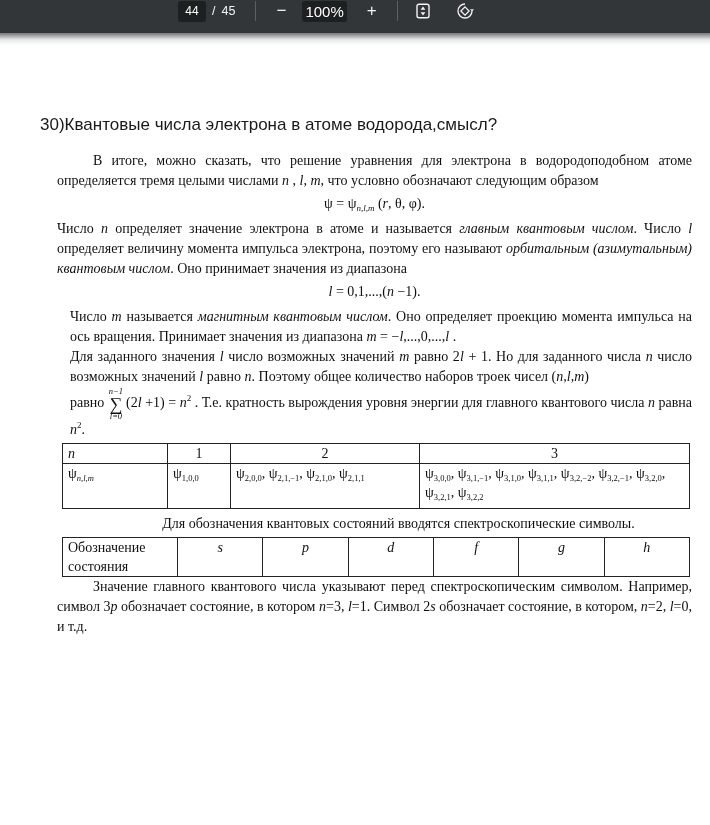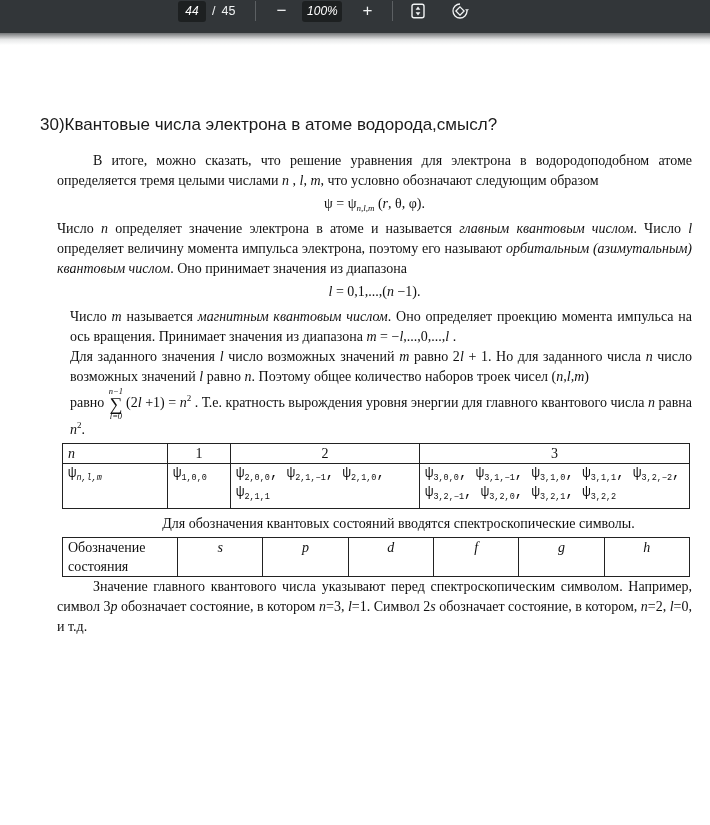--- a/index.html
+++ b/index.html
@@ -19,23 +19,23 @@
     z-index:9;pointer-events:none;
   }
   .tb-cluster{
     position:absolute;left:178px;top:0;height:22px;
     display:flex;align-items:center;
     font-family:"Liberation Sans",sans-serif;color:#f1f3f4;
   }
   .tb-box{
     background:#1d2021;border-radius:3px;height:21px;min-width:28px;
     display:flex;align-items:center;justify-content:center;
-    font-size:12px;color:#fff;padding:0 3px;box-sizing:border-box;font-style:italic;
+    font-size:12px;color:#fff;padding:0 3px;box-sizing:border-box;
   }
-  .tb-zoom{min-width:40px;font-size:12px;}
+  .tb-zoom{min-width:40px;font-size:15px;}
   .tb-text{font-size:12.5px;color:#f1f3f4;}
   .tb-sep{width:1px;height:20px;background:#5c6063;}
   .tb-btn{
     background:none;border:none;color:#f1f3f4;cursor:pointer;
     font-size:17px;line-height:20px;width:18px;height:22px;padding:0;
     display:flex;align-items:center;justify-content:center;
     font-family:"Liberation Sans",sans-serif;
   }
   .tb-icon-btn{
     background:none;border:none;padding:0;cursor:pointer;width:18px;height:18px;
@@ -71,21 +71,21 @@
   table{
     border-collapse:collapse;table-layout:fixed;width:628px;margin-left:5px;
     font-size:14px;
   }
   td{border:1px solid #222;padding:0 5px;vertical-align:top;line-height:19px;}
   .cell-center{text-align:center;}
   #table1 td:nth-child(1){width:94px;}
   #table1 td:nth-child(2){width:52px;}
   #table1 td:nth-child(3){width:178px;}
   #table1 tr:nth-child(1) td{height:18px;}
-  #table1 tr:nth-child(2) td{height:44px;font-family:Liberation Mono, monospace;}
+  #table1 tr:nth-child(2) td{height:44px;}
   #table1 tr:nth-child(3) td{height:32px;}
   #table1 sub{font-size:8.5px;}
   #table2 td:first-child{width:104px;}
   #table2 tr td{height:33px;}
   .caption{margin:5px 0 3px 5px;text-indent:43px;text-align:center;line-height:20px;}
   .tbl-spacer{height:3px;}
 </style>
 </head>
 <body>
 

